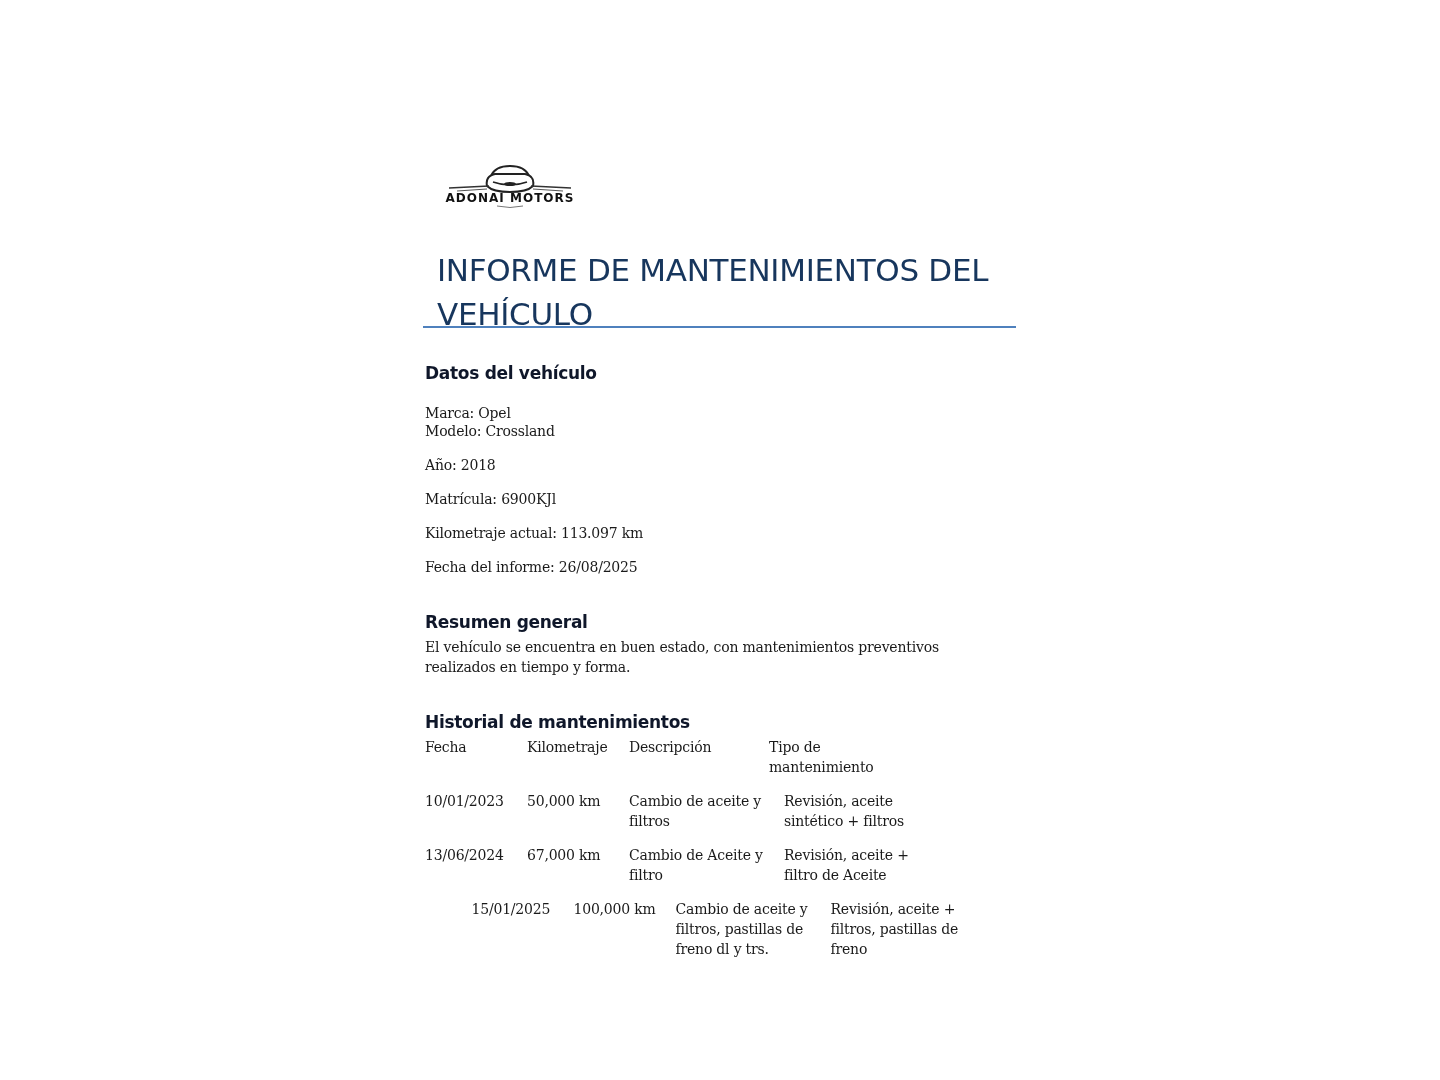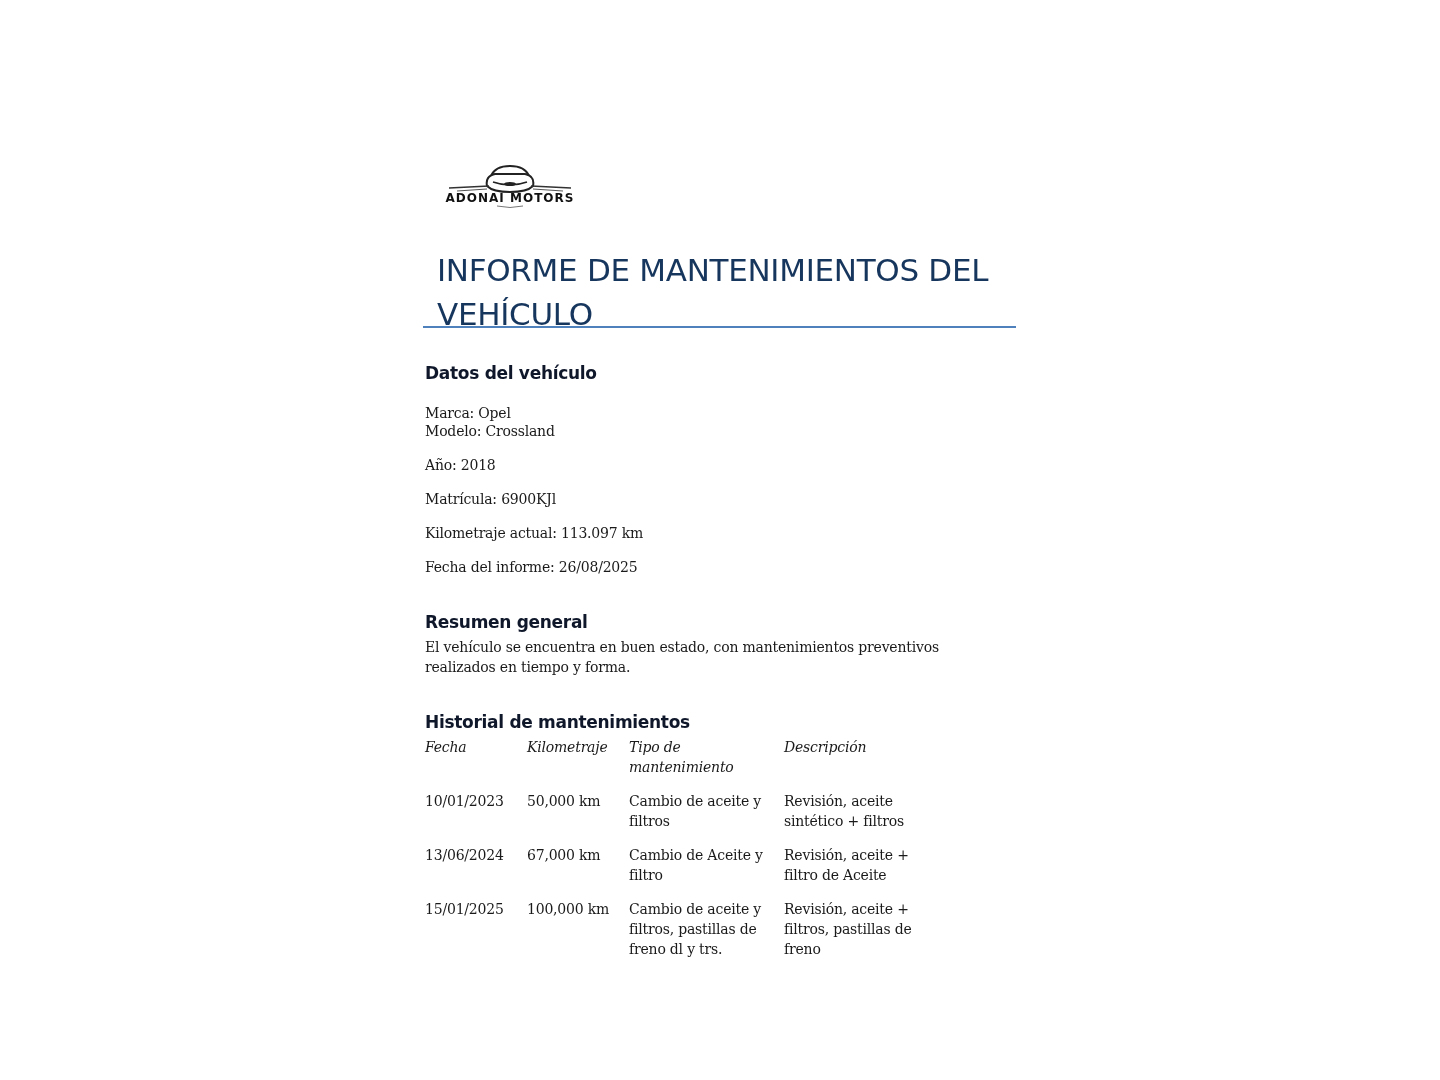--- a/index.html
+++ b/index.html
@@ -86,23 +86,23 @@
       top: 737px;
       width: 592px;
       font-size: 14px;
       line-height: 20px;
       letter-spacing: -0.2px;
     }
     .trow {
       position: relative;
       display: flex;
     }
-    .trow.head { height: 54px; font-style: italic; }
+    .trow.head { height: 54px; }
     .trow.r { height: 54px; }
-    .trow.r3 { height: 74px; }
+    .trow.r3 { height: 74px; justify-content: center; }
     .cell { box-sizing: border-box; padding: 0; }
     .c1 { width: 102px; }
     .c2 { width: 102px; }
     .c3 { width: 155px; padding-right: 8px; }
     .c4 { width: 140px; }
   </style>
 </head>
 <body>
 
 <div class="page">
@@ -137,22 +137,22 @@
 
   <h2 class="h2" style="top:611px;">Resumen general</h2>
   <p class="summary">El vehículo se encuentra en buen estado, con mantenimientos preventivos realizados en tiempo y forma.</p>
 
   <h2 class="h2" style="top:711px;">Historial de mantenimientos</h2>
 
   <div class="table">
     <div class="trow head">
       <div class="cell c1">Fecha</div>
       <div class="cell c2">Kilometraje</div>
+      <div class="cell c4">Descripción</div>
       <div class="cell c3">Tipo de mantenimiento</div>
-      <div class="cell c4">Descripción</div>
     </div>
 
     <div class="trow r">
       <div class="cell c1">10/01/2023</div>
       <div class="cell c2">50,000 km</div>
       <div class="cell c3">Cambio de aceite y filtros</div>
       <div class="cell c4">Revisión, aceite sintético + filtros</div>
     </div>
 
     <div class="trow r">

